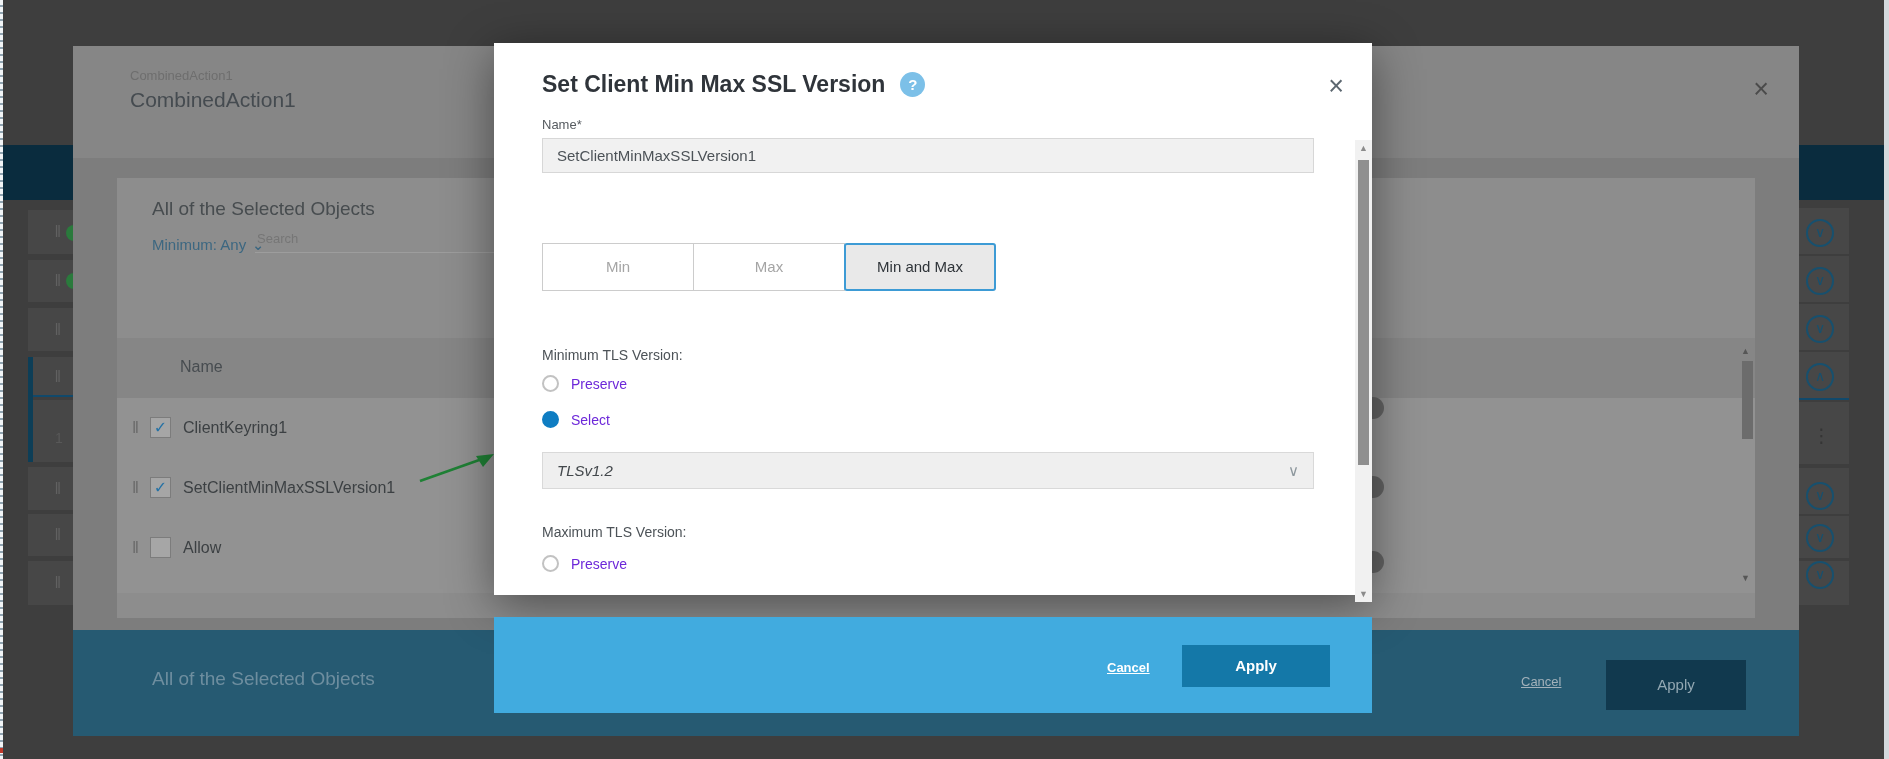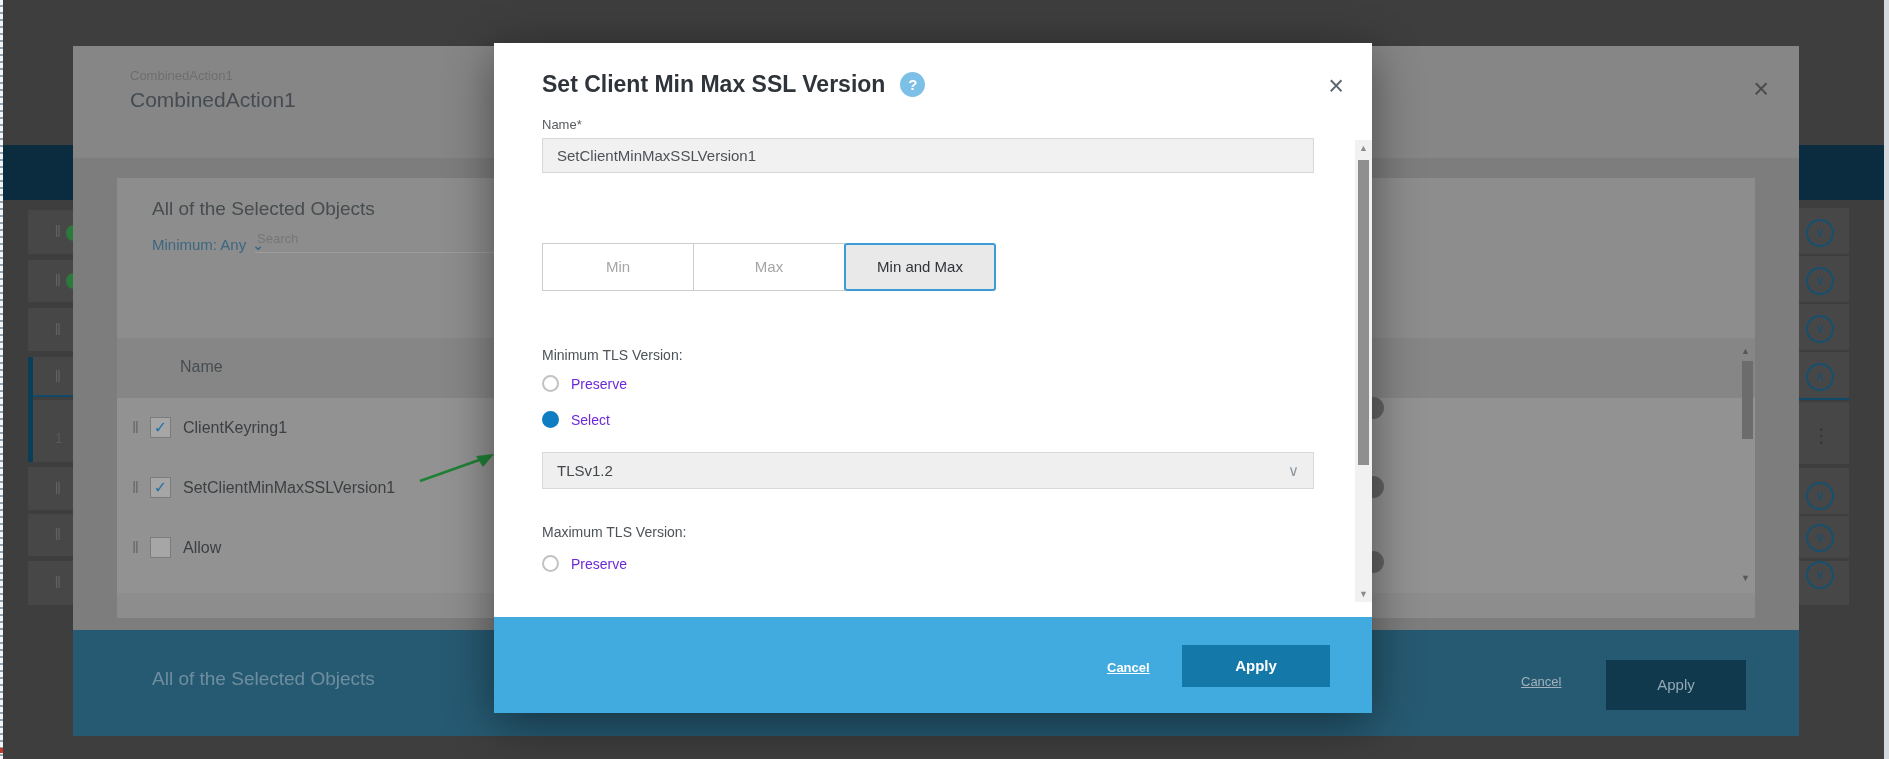--- a/index.html
+++ b/index.html
@@ -72,21 +72,21 @@
   .bg-cancel{left:1448px;top:44px;font-size:13px;color:#a2b1ba;text-decoration:underline;cursor:pointer;}
   .bg-apply{left:1533px;top:30px;width:140px;height:50px;background:#11394e;color:#93a8b3;
     font-size:15px;text-align:center;line-height:50px;cursor:pointer;}
 
   .peek{width:22px;height:22px;border-radius:50%;background:#646464;left:1362px;z-index:3;}
 
   
   .arrow-svg{left:416px;top:446px;z-index:4;}
 
   
-  .modal{left:494px;top:43px;width:878px;height:670px;background:#ffffff;z-index:5;
+  .modal{left:494px;top:43px;width:878px;height:552px;background:#ffffff;z-index:5;
     box-shadow:0 10px 45px rgba(0,0,0,0.45);}
   .m-titlerow{left:48px;top:28px;display:flex;align-items:center;}
   .m-title{font-size:23px;font-weight:bold;color:#2f343a;}
   .m-help{width:25px;height:25px;border-radius:50%;background:#7cc0e8;color:#ffffff;
     font-size:15px;font-weight:bold;text-align:center;line-height:25px;margin-left:15px;cursor:pointer;}
   .m-close{right:28px;top:30px;font-size:27px;color:#5c6770;line-height:27px;cursor:pointer;}
   .m-namelabel{left:48px;top:74px;font-size:13px;color:#565b60;}
   .m-input{left:48px;top:95px;width:772px;height:35px;background:#f1f1f1;border:1px solid #d7d7d7;
     box-sizing:border-box;font-size:15px;color:#4c5257;line-height:33px;padding-left:14px;}
   .m-tabs{left:48px;top:200px;display:flex;}
@@ -97,21 +97,21 @@
     position:relative;z-index:1;line-height:44px;}
   .m-seclabel{left:48px;font-size:14px;color:#4c5257;}
   .sl-min{top:304px;} .sl-max{top:481px;}
   .m-radio-row{left:48px;display:flex;align-items:center;cursor:pointer;}
   .rr-preserve1{top:332px;} .rr-select{top:368px;} .rr-preserve2{top:512px;}
   .radio{width:17px;height:17px;border-radius:50%;border:2px solid #c2c2c2;box-sizing:border-box;background:#fff;}
   .radio.on{border-color:#0f7dc2;background:#0f7dc2;}
   .m-radio-label{margin-left:12px;font-size:14px;color:#6d28d9;}
   .m-dropdown{left:48px;top:409px;width:772px;height:37px;background:#efefef;border:1px solid #d9d9d9;
     box-sizing:border-box;cursor:pointer;}
-  .m-dd-value{position:absolute;left:14px;top:0;line-height:35px;font-size:15px;color:#42474b;}
+  .m-dd-value{position:absolute;left:14px;top:0;line-height:35px;font-size:15px;color:#42474b;font-style:italic;}
   .m-dd-chev{position:absolute;right:14px;top:0;line-height:35px;font-size:15px;color:#8d979d;}
   .m-sb-track{left:861px;top:97px;width:17px;height:462px;background:#f1f1f1;}
   .m-sb-up{position:absolute;left:0;top:3px;width:100%;text-align:center;font-size:9px;color:#8b8b8b;cursor:pointer;}
   .m-sb-down{position:absolute;left:0;bottom:3px;width:100%;text-align:center;font-size:9px;color:#8b8b8b;cursor:pointer;}
   .m-sb-thumb{position:absolute;left:3px;top:20px;width:11px;height:305px;background:#8f8f8f;cursor:grab;}
   .m-footer{left:0;top:574px;width:100%;height:96px;background:#41abdf;}
   .m-cancel{left:613px;top:43px;font-size:13px;font-weight:bold;color:#ffffff;
     text-decoration:underline;cursor:pointer;}
   .m-apply{left:688px;top:28px;width:148px;height:42px;background:#1478a8;color:#ffffff;
     font-size:15px;font-weight:bold;text-align:center;line-height:42px;cursor:pointer;}

